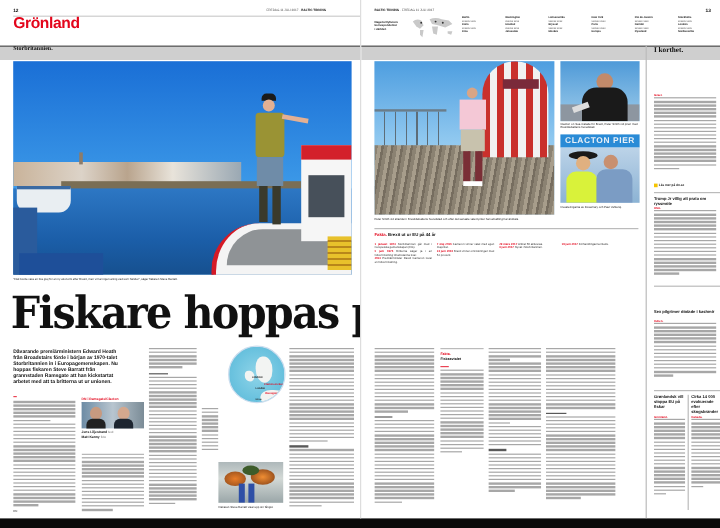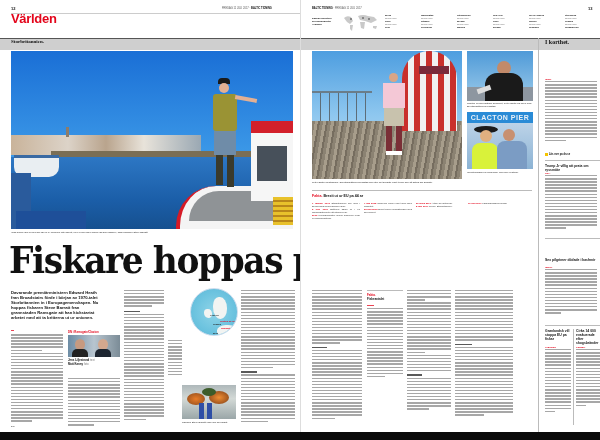--- a/index.html
+++ b/index.html
@@ -41,21 +41,21 @@
 </style>
 </head>
 <body>
 
 <div class="page page-left">
   <div class="page-num" style="left:11px;">12</div>
   <div class="folio" style="left:222px;">
     <span>FREDAG 11 JULI 2017</span> · <b>BALTIC TIDNING</b>
   </div>
   <div class="rule-top" style="left:11px; width:289px;"></div>
-  <div class="section-title">Världen</div>
+  <div class="section-title">Grönland</div>
   <div class="kicker-bar" style="left:0; width:300px;"></div>
   <div class="kicker-text">Storbritannien.</div>
 
   <div class="photo sky" style="left:11px; top:51px; width:282px; height:178px;">
 
     <div style="position:absolute; left:0; top:84px; width:190px; height:20px; background:linear-gradient(90deg,#c9b39a,#dcd3c8 30%,#b9a48d 50%,#e8e3da 70%,#9aa8b3);"></div>
     <div style="position:absolute; left:55px; top:76px; width:3px; height:10px; background:#8c7c6a;"></div>
 
     <div style="position:absolute; left:40px; top:100px; width:200px; height:8px; background:#7a6e55;"></div>
 

